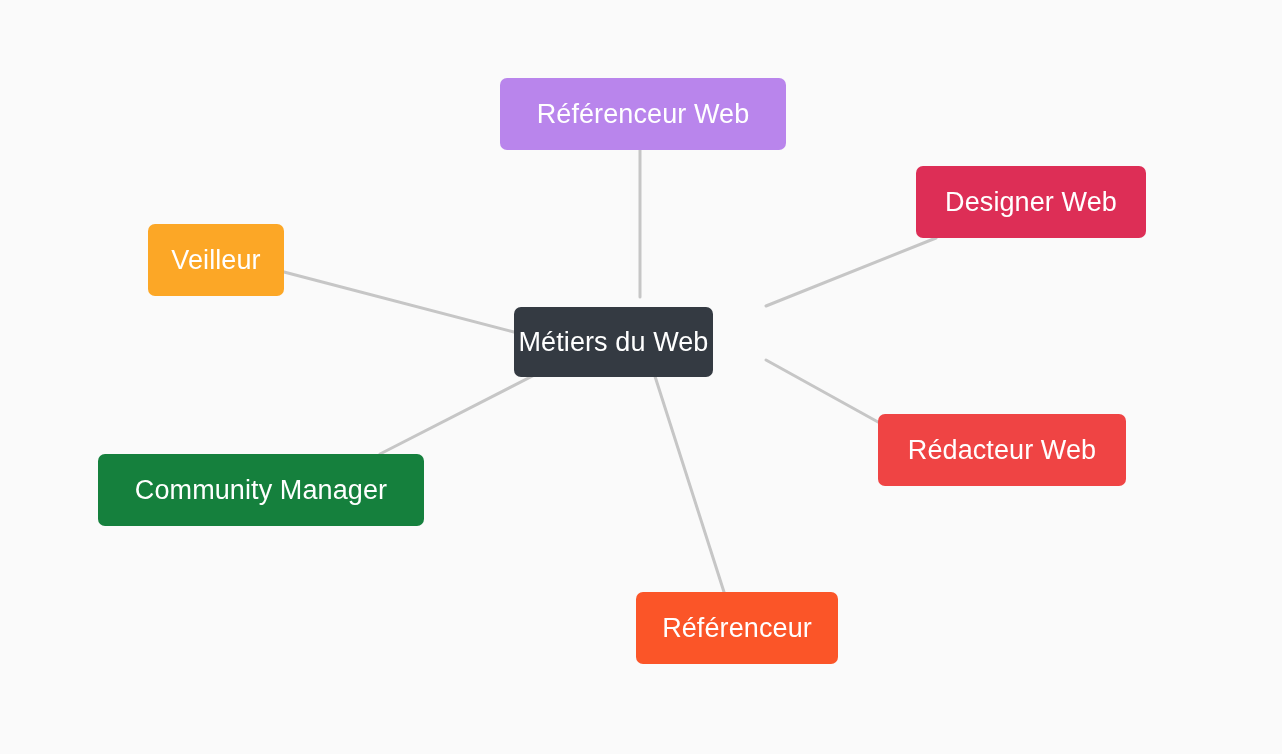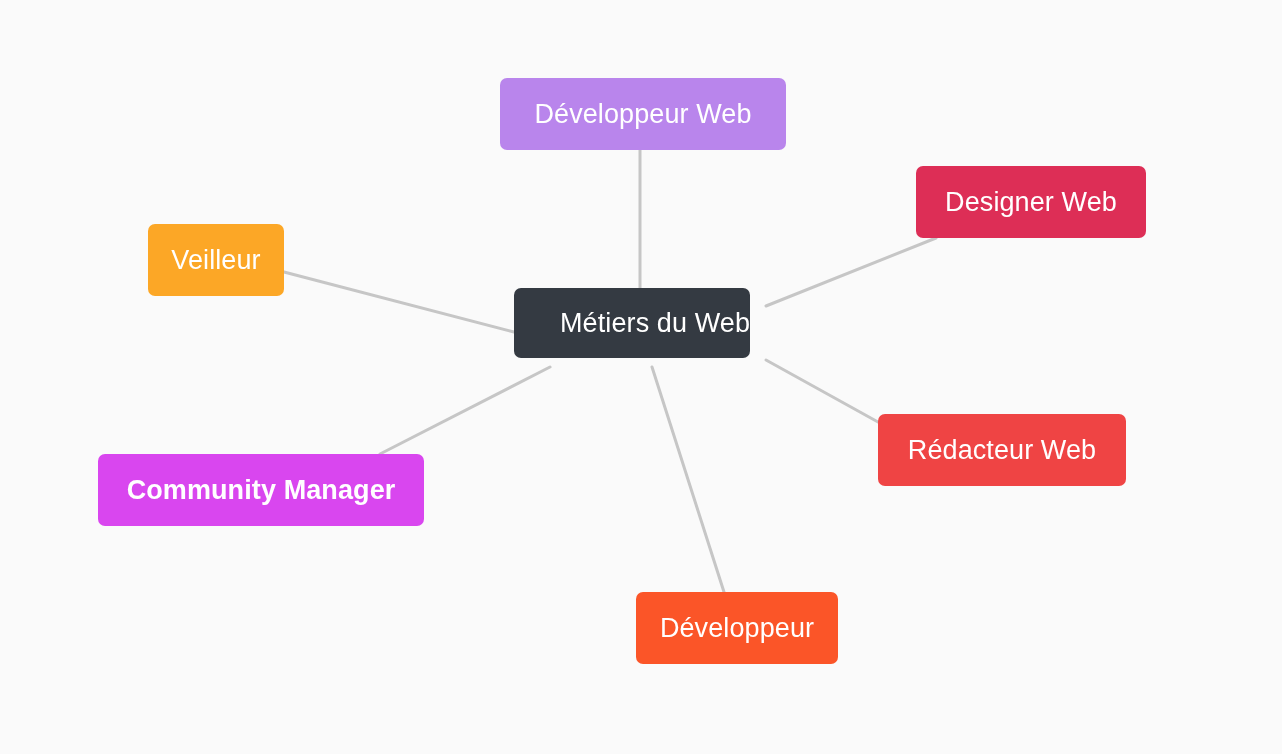--- a/index.html
+++ b/index.html
@@ -60,36 +60,36 @@
         <line x1="640" y1="150" x2="640" y2="297" stroke="#c6c6c6" stroke-width="3" stroke-linecap="round"></line>
         <line x1="936" y1="238" x2="766" y2="306" stroke="#c6c6c6" stroke-width="3" stroke-linecap="round"></line>
         <line x1="284" y1="272" x2="514" y2="332" stroke="#c6c6c6" stroke-width="3" stroke-linecap="round"></line>
         <line x1="878" y1="422" x2="766" y2="360" stroke="#c6c6c6" stroke-width="3" stroke-linecap="round"></line>
         <line x1="380" y1="454" x2="550" y2="367" stroke="#c6c6c6" stroke-width="3" stroke-linecap="round"></line>
         <line x1="724" y1="592" x2="652" y2="367" stroke="#c6c6c6" stroke-width="3" stroke-linecap="round"></line>
       </g>
   </svg>
 
   <div id="nodes">
-      <div class="mm-node node-root" style="left: 514px; top: 288px; width: 236px; height: 70px; background: rgb(52, 58, 66); color: rgb(255, 255, 255); justify-content: flex-end;">
+      <div class="mm-node node-root" style="left: 514px; top: 307px; width: 199px; height: 70px; background: rgb(52, 58, 66); color: rgb(255, 255, 255);">
         <span class="mm-node-label">Métiers du Web</span>
       </div>
       <div class="mm-node node-branch" style="left: 500px; top: 78px; width: 286px; height: 72px; background: rgb(185, 133, 236); color: rgb(255, 255, 255);">
-        <span class="mm-node-label">Développeur Web</span>
+        <span class="mm-node-label">Référenceur Web</span>
       </div>
       <div class="mm-node node-branch" style="left: 916px; top: 166px; width: 230px; height: 72px; background: rgb(221, 46, 86); color: rgb(255, 255, 255);">
         <span class="mm-node-label">Designer Web</span>
       </div>
       <div class="mm-node node-branch" style="left: 148px; top: 224px; width: 136px; height: 72px; background: rgb(252, 167, 38); color: rgb(255, 255, 255);">
         <span class="mm-node-label">Veilleur</span>
       </div>
       <div class="mm-node node-branch" style="left: 878px; top: 414px; width: 248px; height: 72px; background: #ef4444; color: rgb(255, 255, 255);">
         <span class="mm-node-label">Rédacteur Web</span>
       </div>
-      <div class="mm-node node-branch" style="left: 98px; top: 454px; width: 326px; height: 72px; background: #d946ef; color: rgb(255, 255, 255); font-weight: bold;">
+      <div class="mm-node node-branch" style="left: 98px; top: 454px; width: 326px; height: 72px; background: #15803d; color: rgb(255, 255, 255);">
         <span class="mm-node-label">Community Manager</span>
       </div>
       <div class="mm-node node-branch" style="left: 636px; top: 592px; width: 202px; height: 72px; background: rgb(251, 85, 40); color: rgb(255, 255, 255);">
-        <span class="mm-node-label">Développeur</span>
+        <span class="mm-node-label">Référenceur</span>
       </div>
     </div>
 
 </div>
 
 </body></html>

